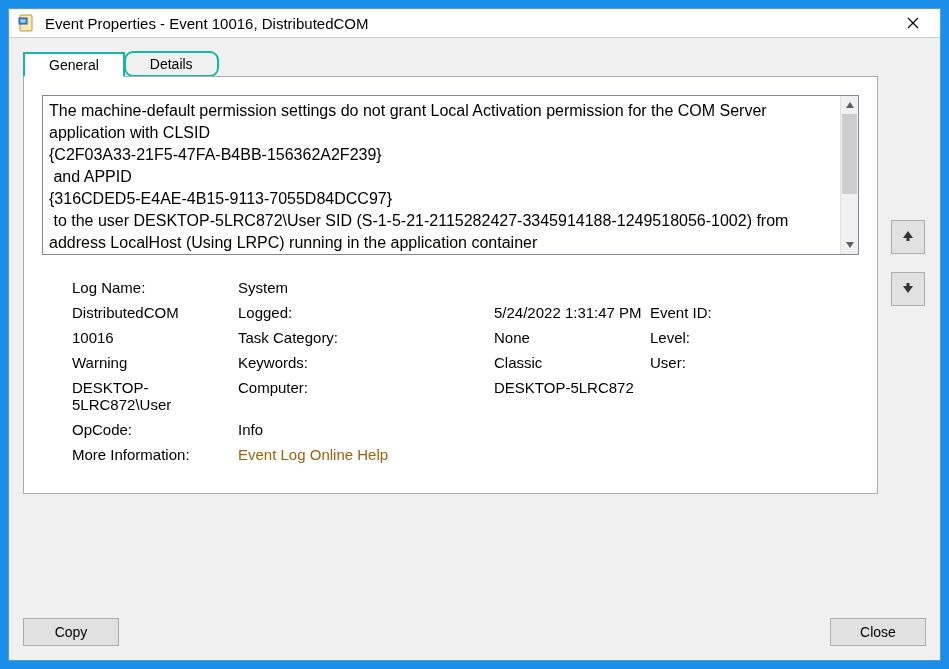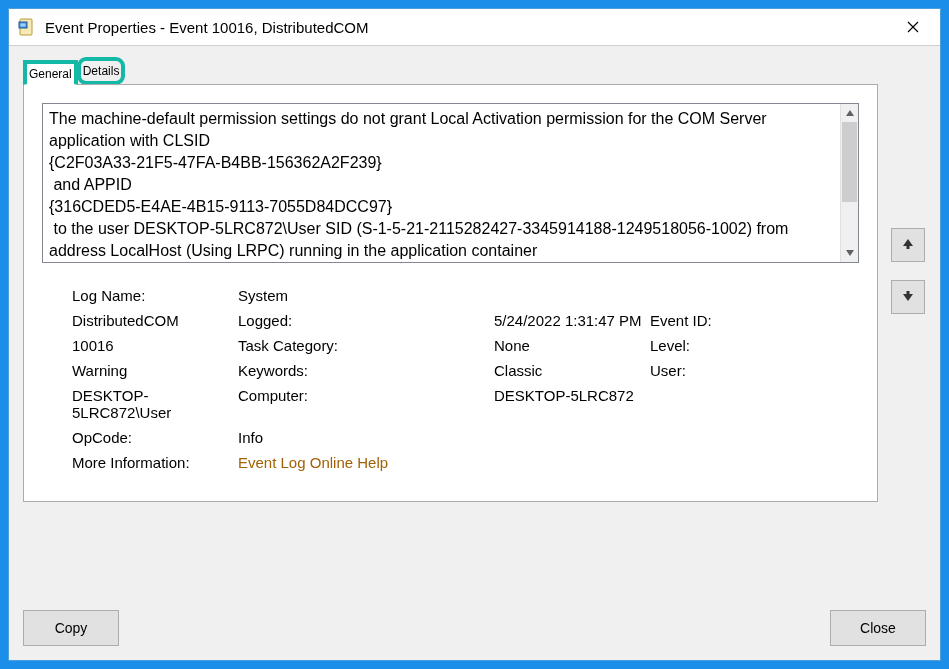--- a/index.html
+++ b/index.html
@@ -14,21 +14,21 @@
   }
   .window {
     position: absolute;
     top: 8px; left: 8px; right: 8px; bottom: 8px;
     background: #ffffff;
     border: 1px solid #4a9edb;
     display: flex;
     flex-direction: column;
   }
   .titlebar {
-    height: 36px;
+    height: 28px;
     display: flex;
     align-items: center;
     padding: 0 4px 0 8px;
     background: #ffffff;
   }
   .titlebar .icon {
     width: 20px; height: 20px;
     margin-right: 8px;
     display: inline-flex;
     align-items: center;
@@ -53,23 +53,23 @@
     padding: 12px 14px 14px 14px;
     position: relative;
   }
   .tabs {
     display: flex;
     align-items: flex-end;
     height: 26px;
     gap: 0;
   }
   .tab {
-    padding: 3px 2px;
-    font-size: 12px;
-    border: 4px solid #14b8a6;
+    padding: 3px 24px;
+    font-size: 14px;
+    border: 2px solid #14b8a6;
     background: #f0f0f0;
     position: relative;
     top: 1px;
     cursor: default;
   }
   .tab.active {
     background: #ffffff;
     border-bottom: 1px solid #ffffff;
     z-index: 2;
   }
@@ -163,21 +163,21 @@
     cursor: pointer;
   }
   .button-bar {
     position: absolute;
     left: 14px; right: 14px; bottom: 14px;
     display: flex;
     justify-content: space-between;
   }
   .btn {
     min-width: 96px;
-    height: 36px;
+    height: 28px;
     background: #e1e1e1;
     border: 1px solid #adadad;
     font-family: inherit;
     font-size: 14px;
     padding: 0 18px;
     cursor: default;
   }
 </style>
 </head>
 <body>

